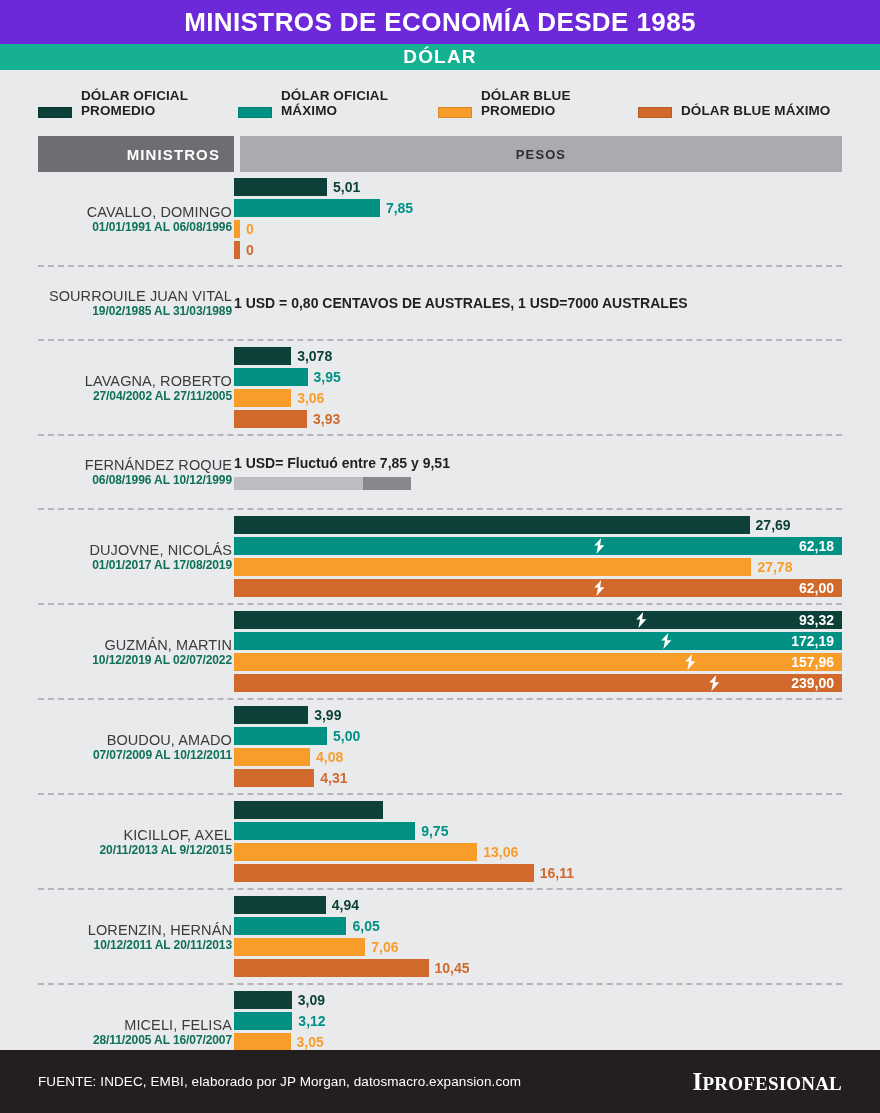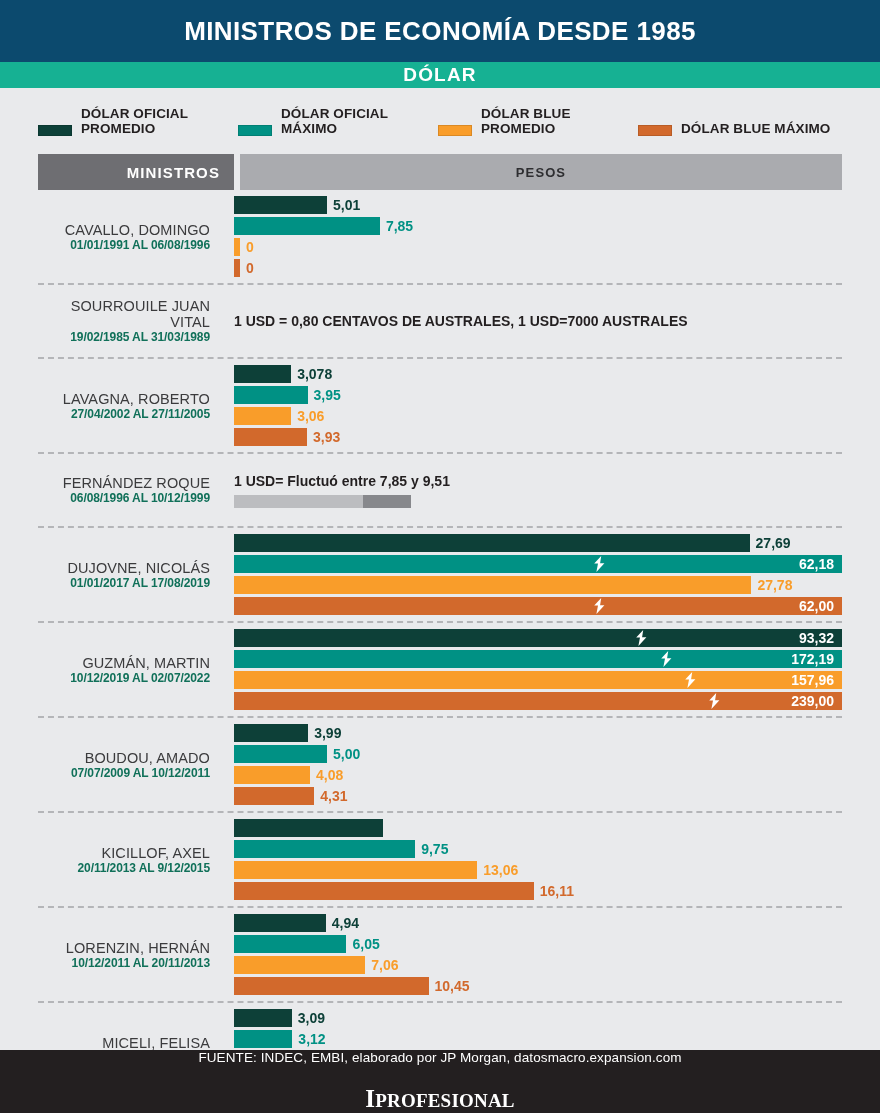--- a/index.html
+++ b/index.html
@@ -8,21 +8,21 @@
     width:880px;height:1113px;
     background:#e9eaec;
     font-family:"Liberation Sans", sans-serif;
     -webkit-font-smoothing:antialiased;
     overflow:hidden;
   }
   .page{position:relative;width:880px;height:1113px;background:#e9eaec;}
 
   
   .title-bar{
-    height:62px;background:#0c4a6e;
+    height:44px;background:#6d28d9;
     display:flex;align-items:center;justify-content:center;
   }
   .title-bar h1{
     margin:0;color:#fff;font-size:26px;font-weight:bold;
     letter-spacing:.4px;text-transform:uppercase;
   }
 
   
   .sub-bar{
     height:26px;background:#16b193;
@@ -67,21 +67,21 @@
   
   .rows{margin-left:38px;width:804px;}
   .row{
     display:flex;align-items:center;
     border-bottom:2px dashed #b4b5b8;
     min-height:74px;padding:6px 0;box-sizing:border-box;
   }
   .row:first-child{border-top:none;}
 
   .row-label{
-    width:196px;flex:0 0 196px;text-align:right;padding-right:24px;
+    width:196px;flex:0 0 196px;text-align:right;padding-right:2px;
     box-sizing:border-box;
   }
   .min-name{
     font-size:14.5px;color:#3b3b3d;line-height:16px;letter-spacing:.1px;
   }
   .min-dates{
     font-size:12px;color:#107059;font-weight:bold;line-height:14px;
     letter-spacing:-.1px;
   }
 
@@ -114,21 +114,21 @@
   .gray-bar{
     display:flex;height:13px;margin-top:5px;width:177px;
   }
   .gray-bar .seg-light{background:#bcbdc0;flex:0 0 73%;}
   .gray-bar .seg-dark{background:#87888c;flex:1;}
 
   
   .footer{
     position:absolute;left:0;bottom:0;width:880px;height:63px;
     background:#231f20;display:flex;align-items:center;
-    justify-content:space-between;padding:0 38px;box-sizing:border-box;flex-direction:column;
+    justify-content:space-between;padding:0 38px;box-sizing:border-box;
   }
   .footer-src{color:#fff;font-size:13.5px;letter-spacing:.1px;}
   .footer-logo{
     color:#fff;font-family:"Liberation Serif", serif;font-size:25px;
     font-weight:bold;letter-spacing:.2px;
   }
   .footer-logo .sc{font-size:19px;}
 </style>
 </head>
 <body>

